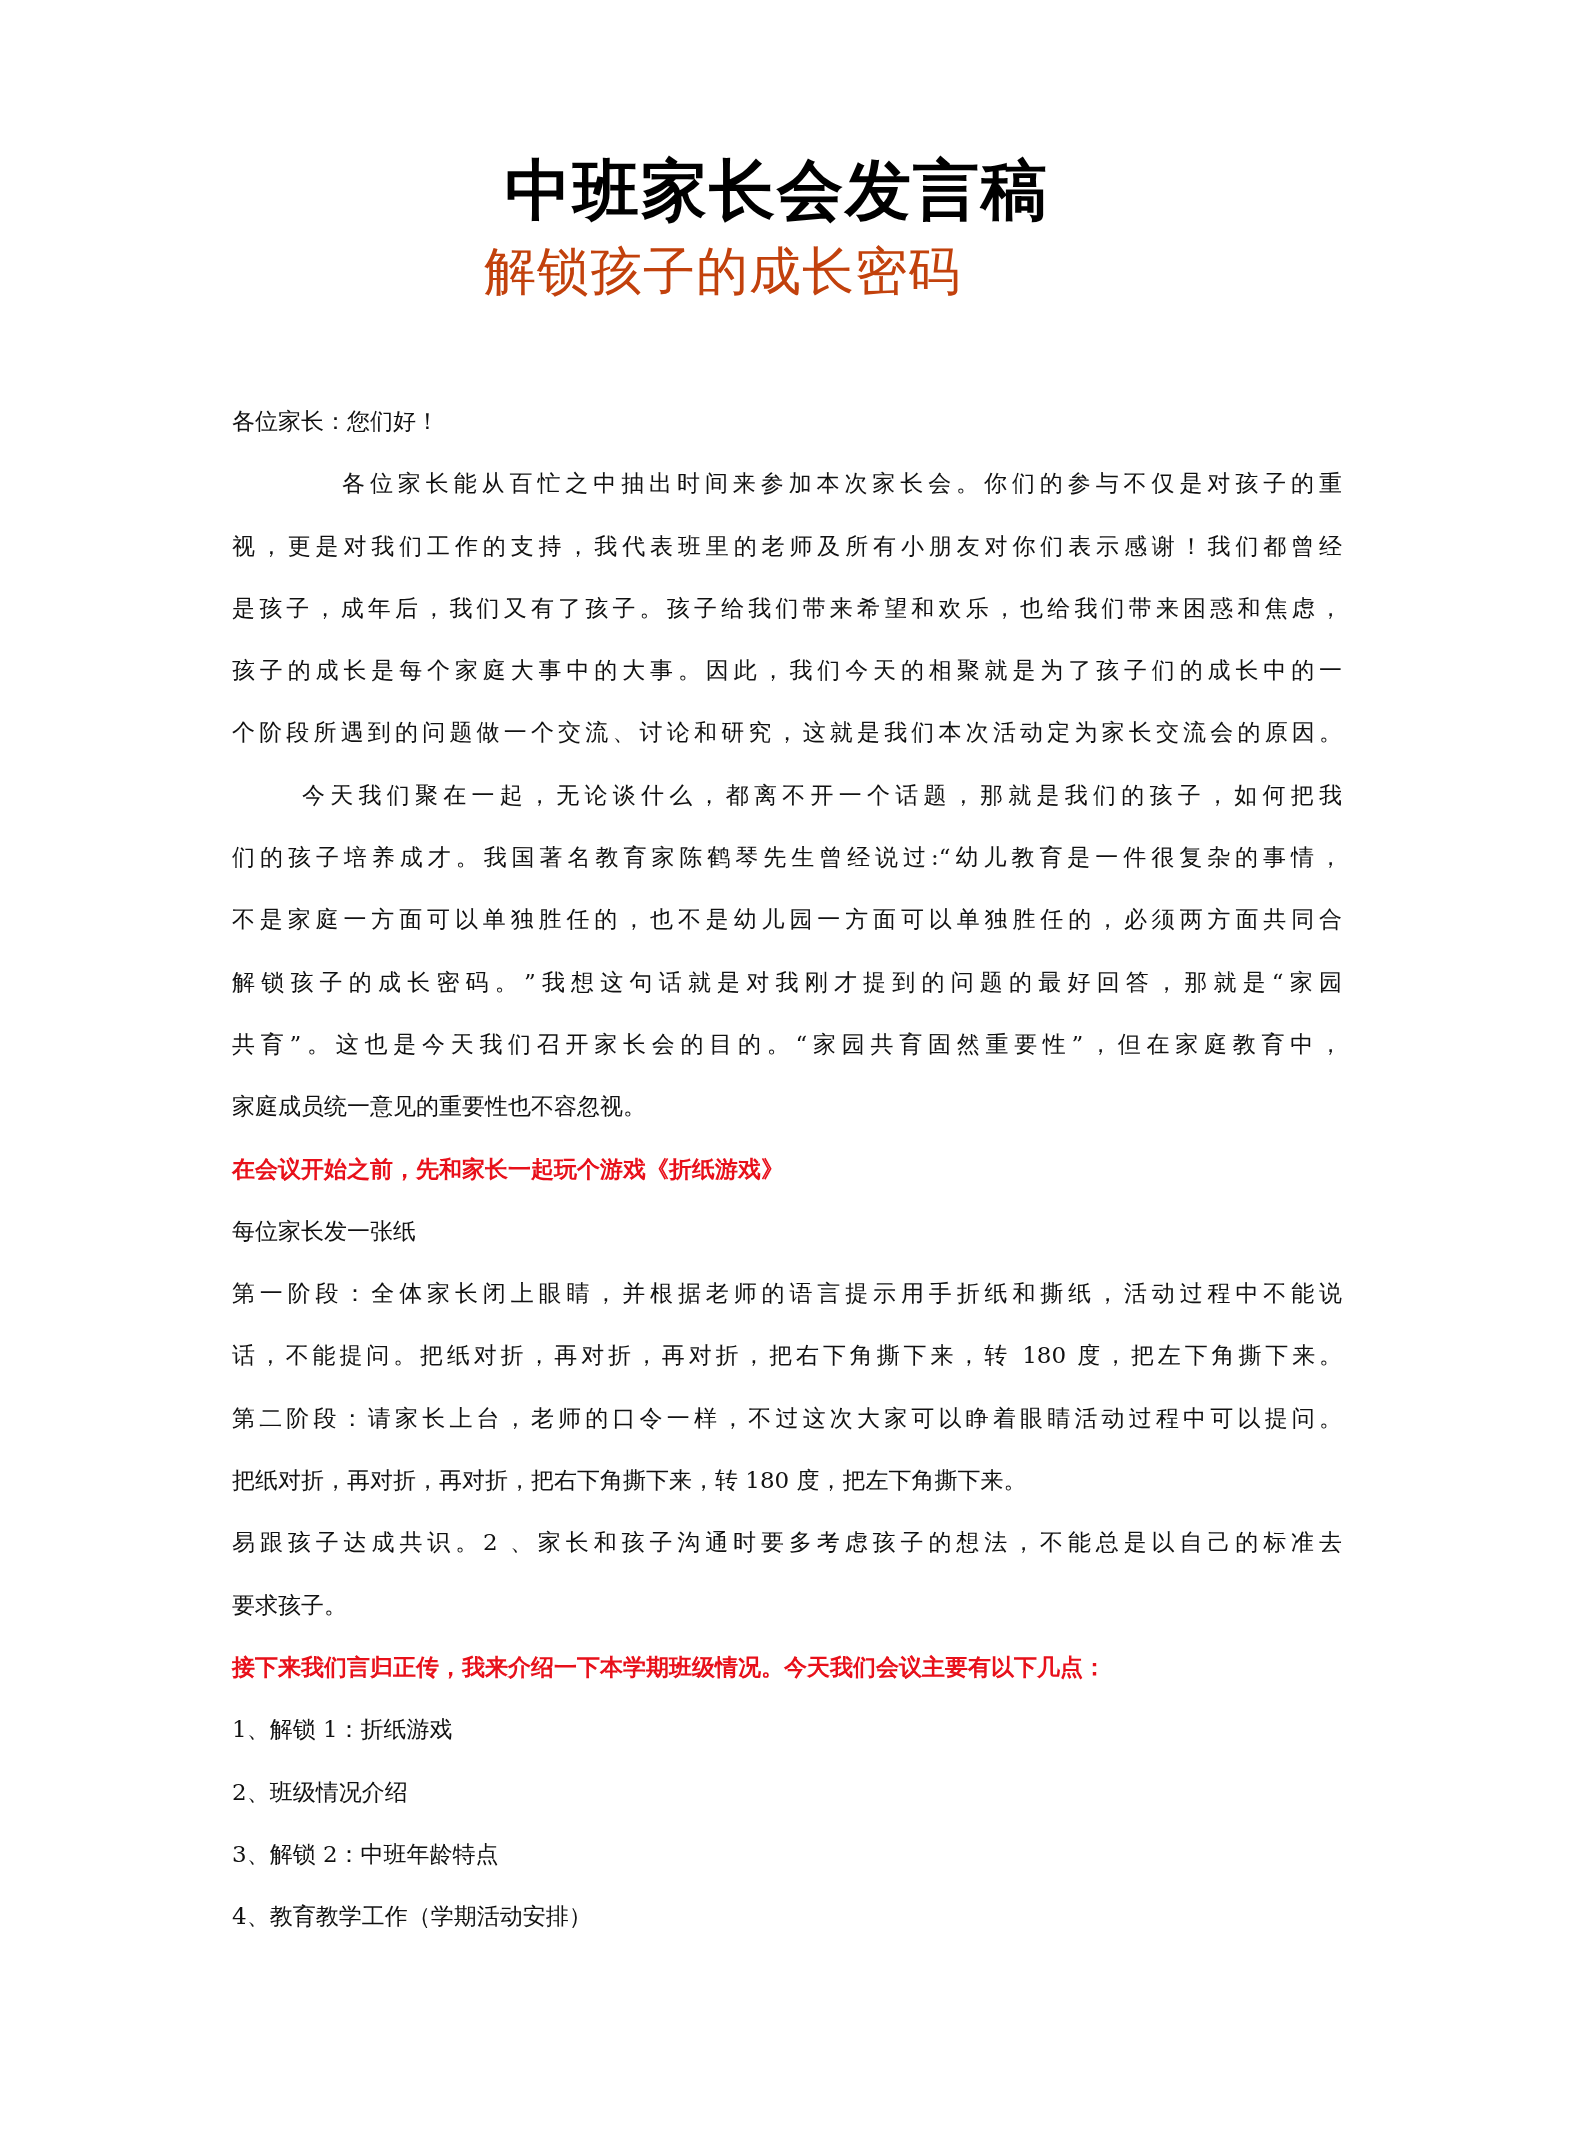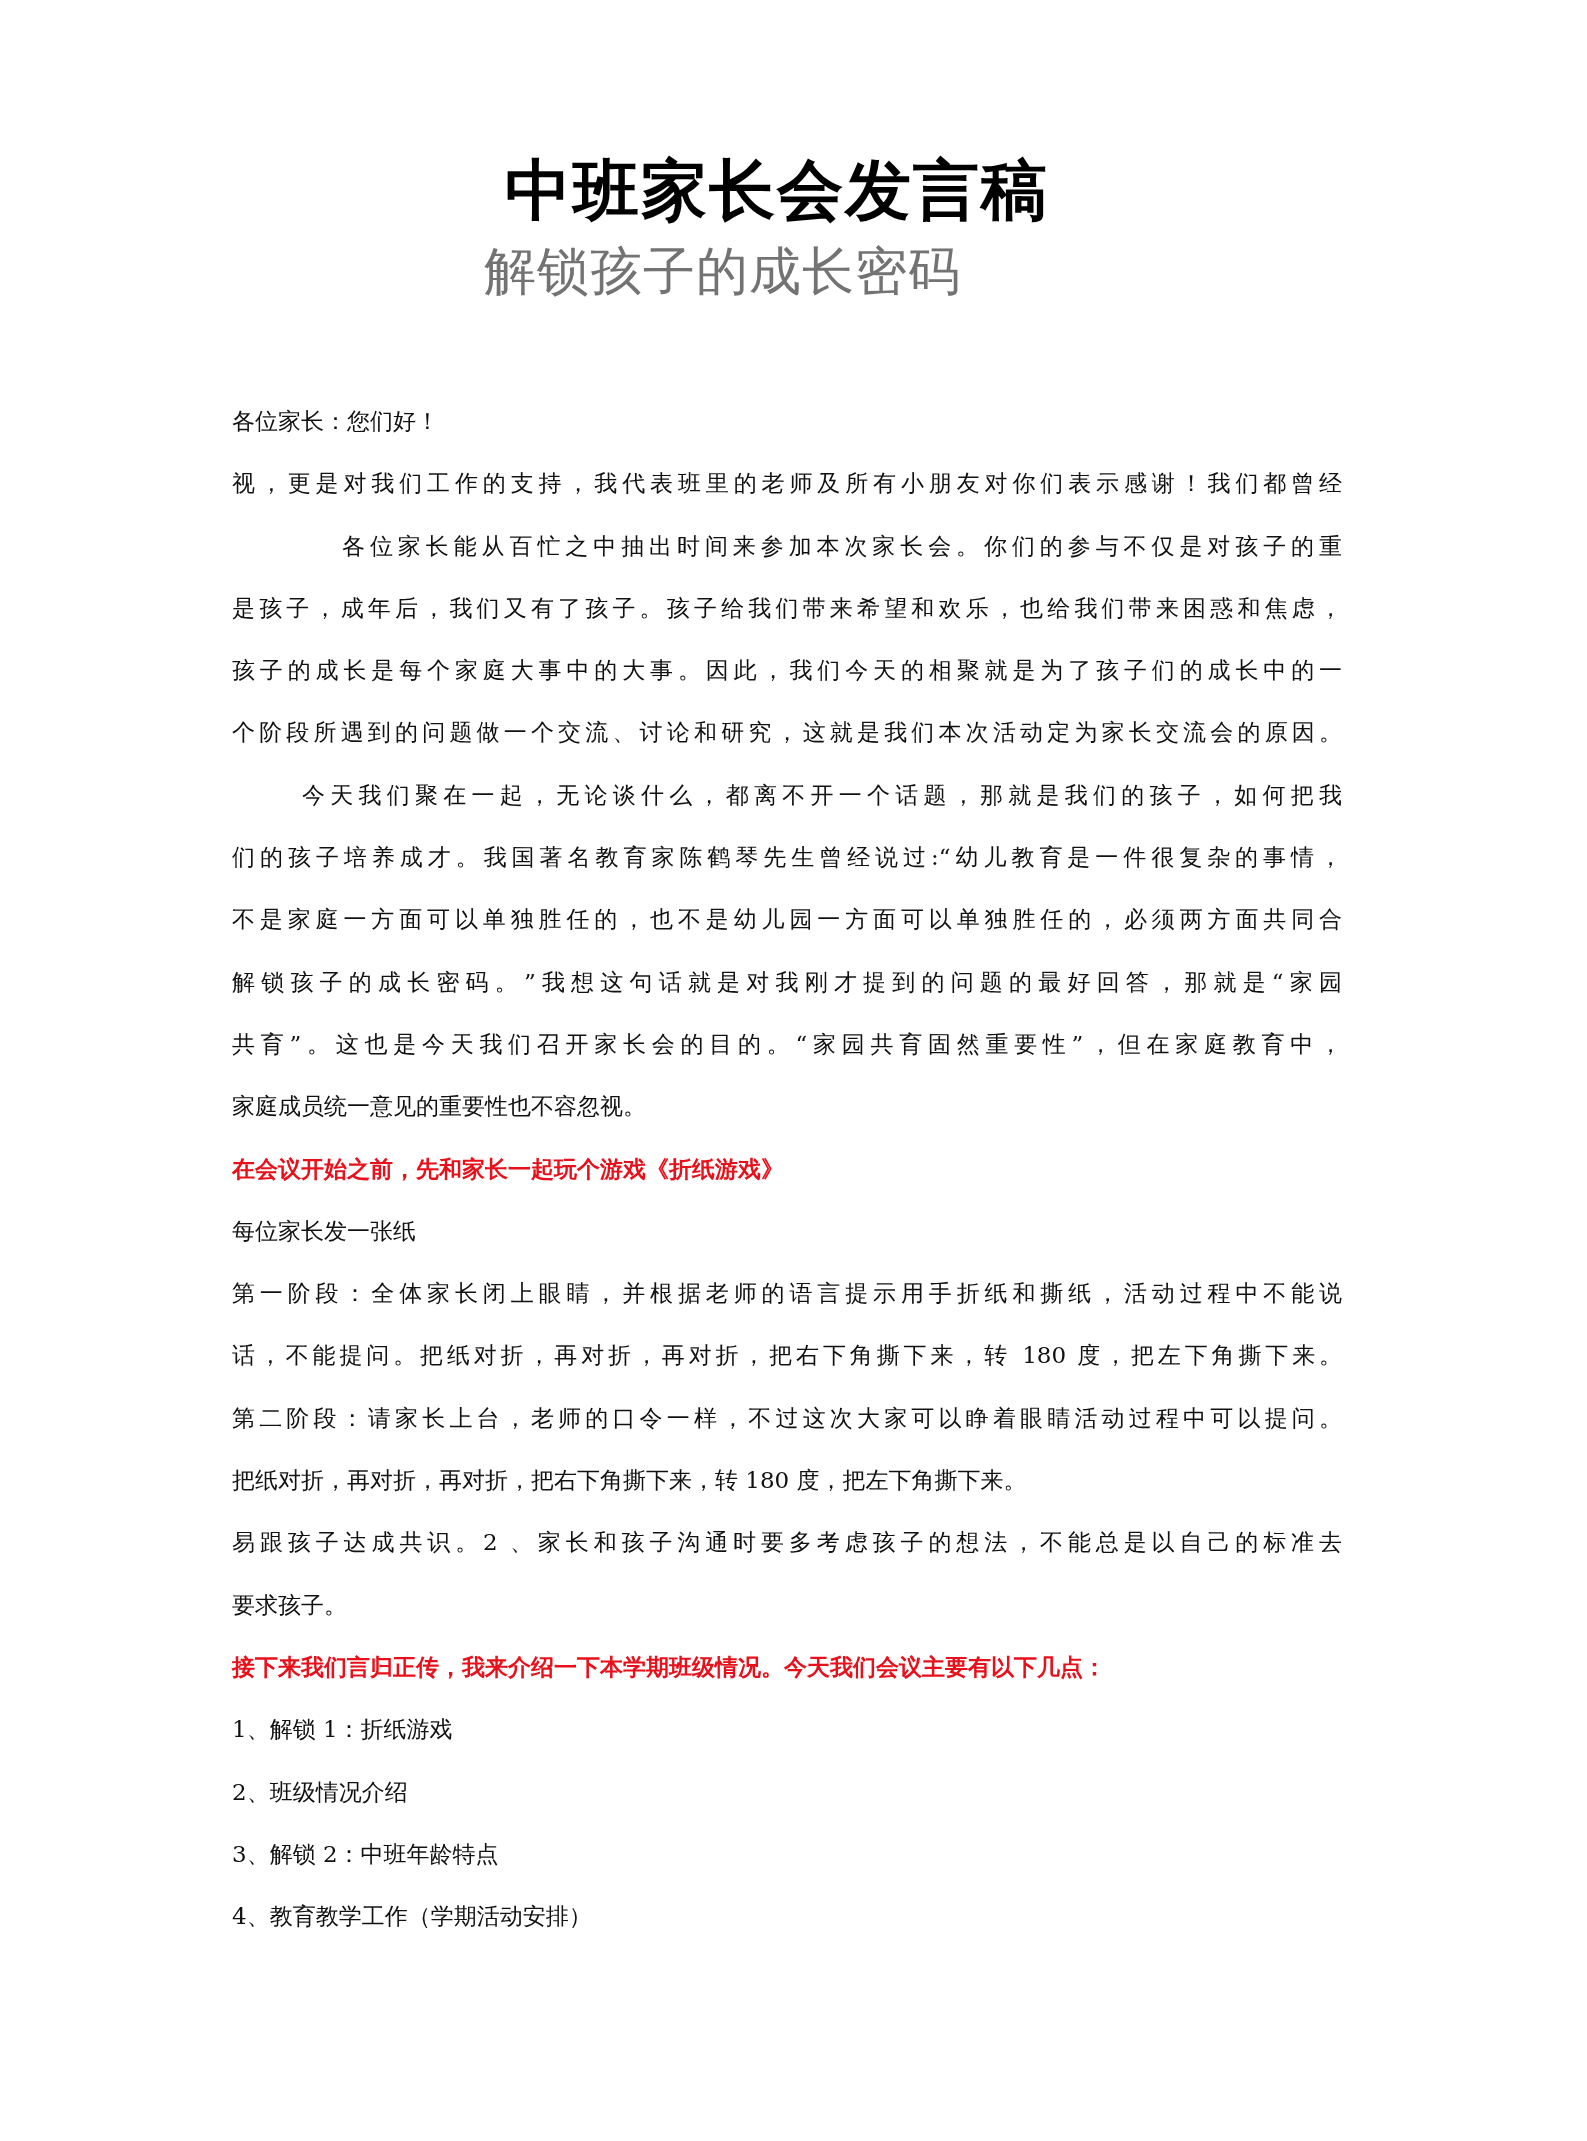--- a/index.html
+++ b/index.html
@@ -33,21 +33,21 @@
       color: #000000;
       line-height: 80px;
     }
     .subtitle {
       position: absolute;
       top: 238px;
       left: 0;
       width: 1445px;
       text-align: center;
       font-size: 52px;
-      color: #737373;
+      color: #c2410c;
       line-height: 66px;
       letter-spacing: 1px;
     }
     .body {
       position: absolute;
       top: 390px;
       left: 232px;
       width: 1110px;
       font-size: 23px;
       line-height: 62.3px;
@@ -75,22 +75,22 @@
 <div class="page">
 
   <div class="title">中班家长会发言稿</div>
   <div class="subtitle">解锁孩子的成长密码</div>
 
   <div class="body">
 
     <span class="line last">各位家长：您们好！</span>
 
     <div>
+      <span class="line indent-wide">各位家长能从百忙之中抽出时间来参加本次家长会。你们的参与不仅是对孩子的重</span>
       <span class="line">视，更是对我们工作的支持，我代表班里的老师及所有小朋友对你们表示感谢！我们都曾经</span>
-      <span class="line indent-wide">各位家长能从百忙之中抽出时间来参加本次家长会。你们的参与不仅是对孩子的重</span>
       <span class="line">是孩子，成年后，我们又有了孩子。孩子给我们带来希望和欢乐，也给我们带来困惑和焦虑，</span>
       <span class="line">孩子的成长是每个家庭大事中的大事。因此，我们今天的相聚就是为了孩子们的成长中的一</span>
       <span class="line">个阶段所遇到的问题做一个交流、讨论和研究，这就是我们本次活动定为家长交流会的原因。</span>
     </div>
 
     <div>
       <span class="line indent">今天我们聚在一起，无论谈什么，都离不开一个话题，那就是我们的孩子，如何把我</span>
       <span class="line">们的孩子培养成才。我国著名教育家陈鹤琴先生曾经说过:“幼儿教育是一件很复杂的事情，</span>
       <span class="line">不是家庭一方面可以单独胜任的，也不是幼儿园一方面可以单独胜任的，必须两方面共同合</span>
       <span class="line">解锁孩子的成长密码。”我想这句话就是对我刚才提到的问题的最好回答，那就是“家园</span>

